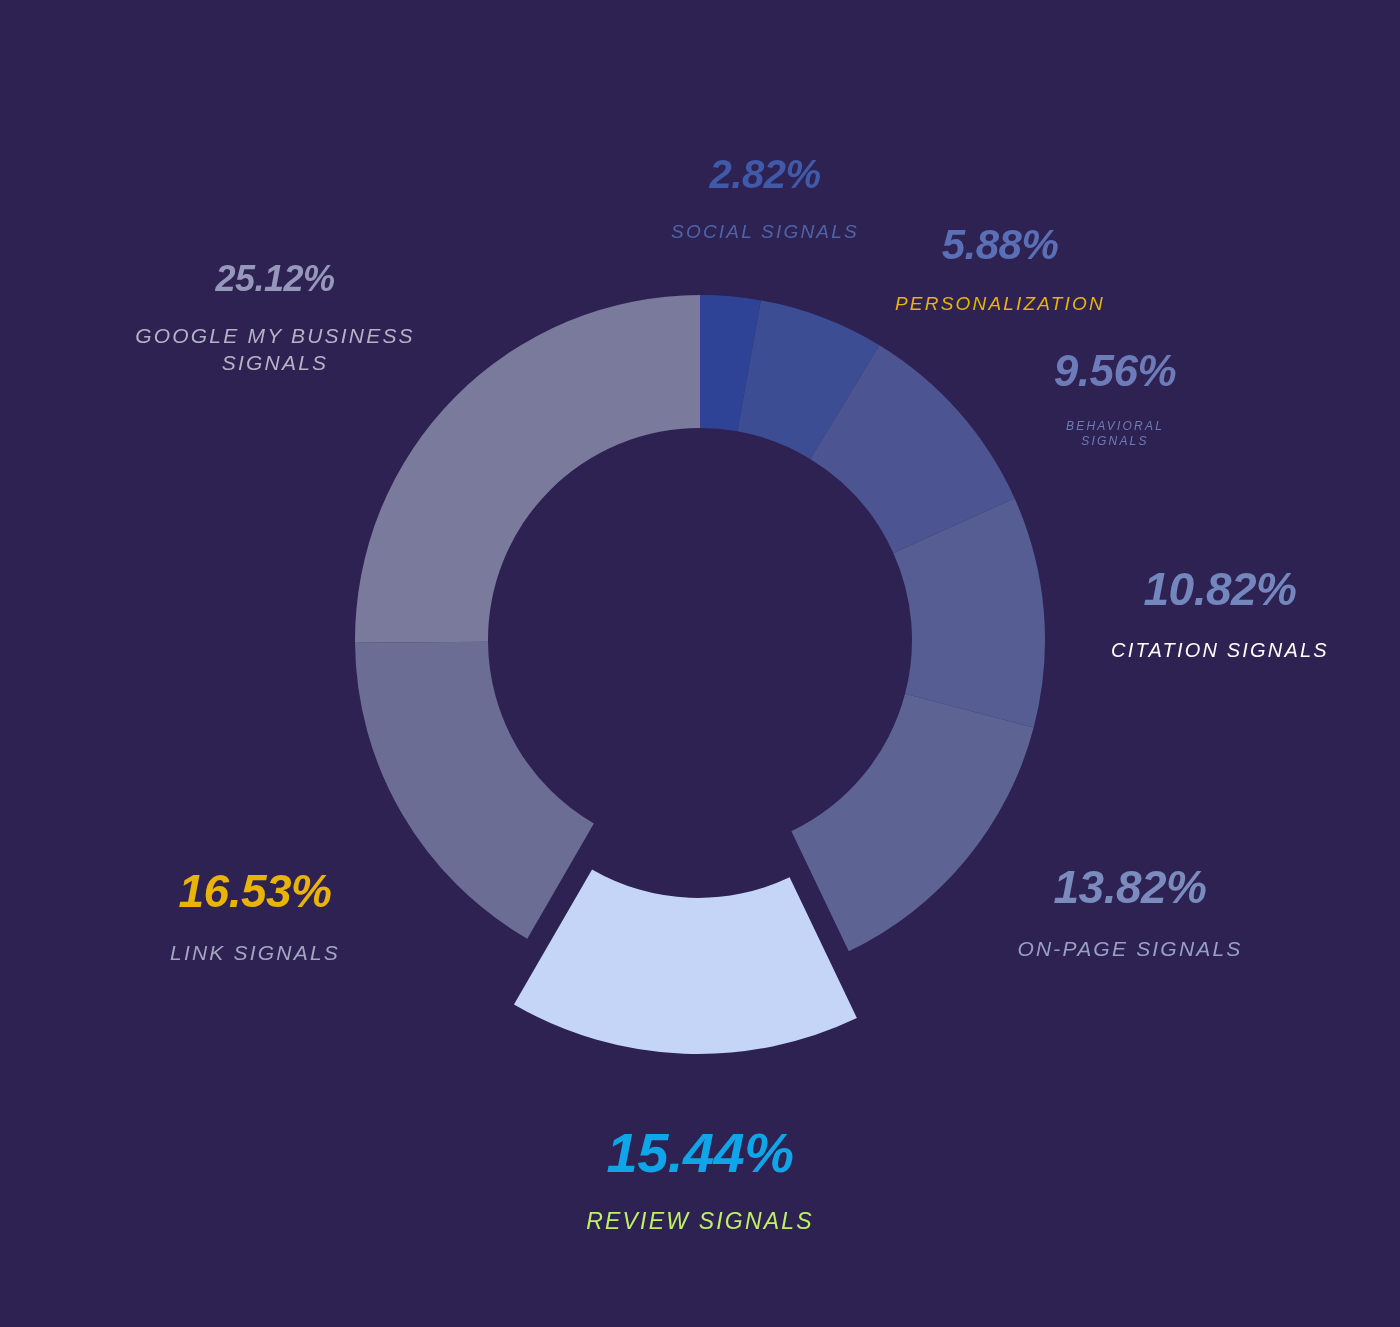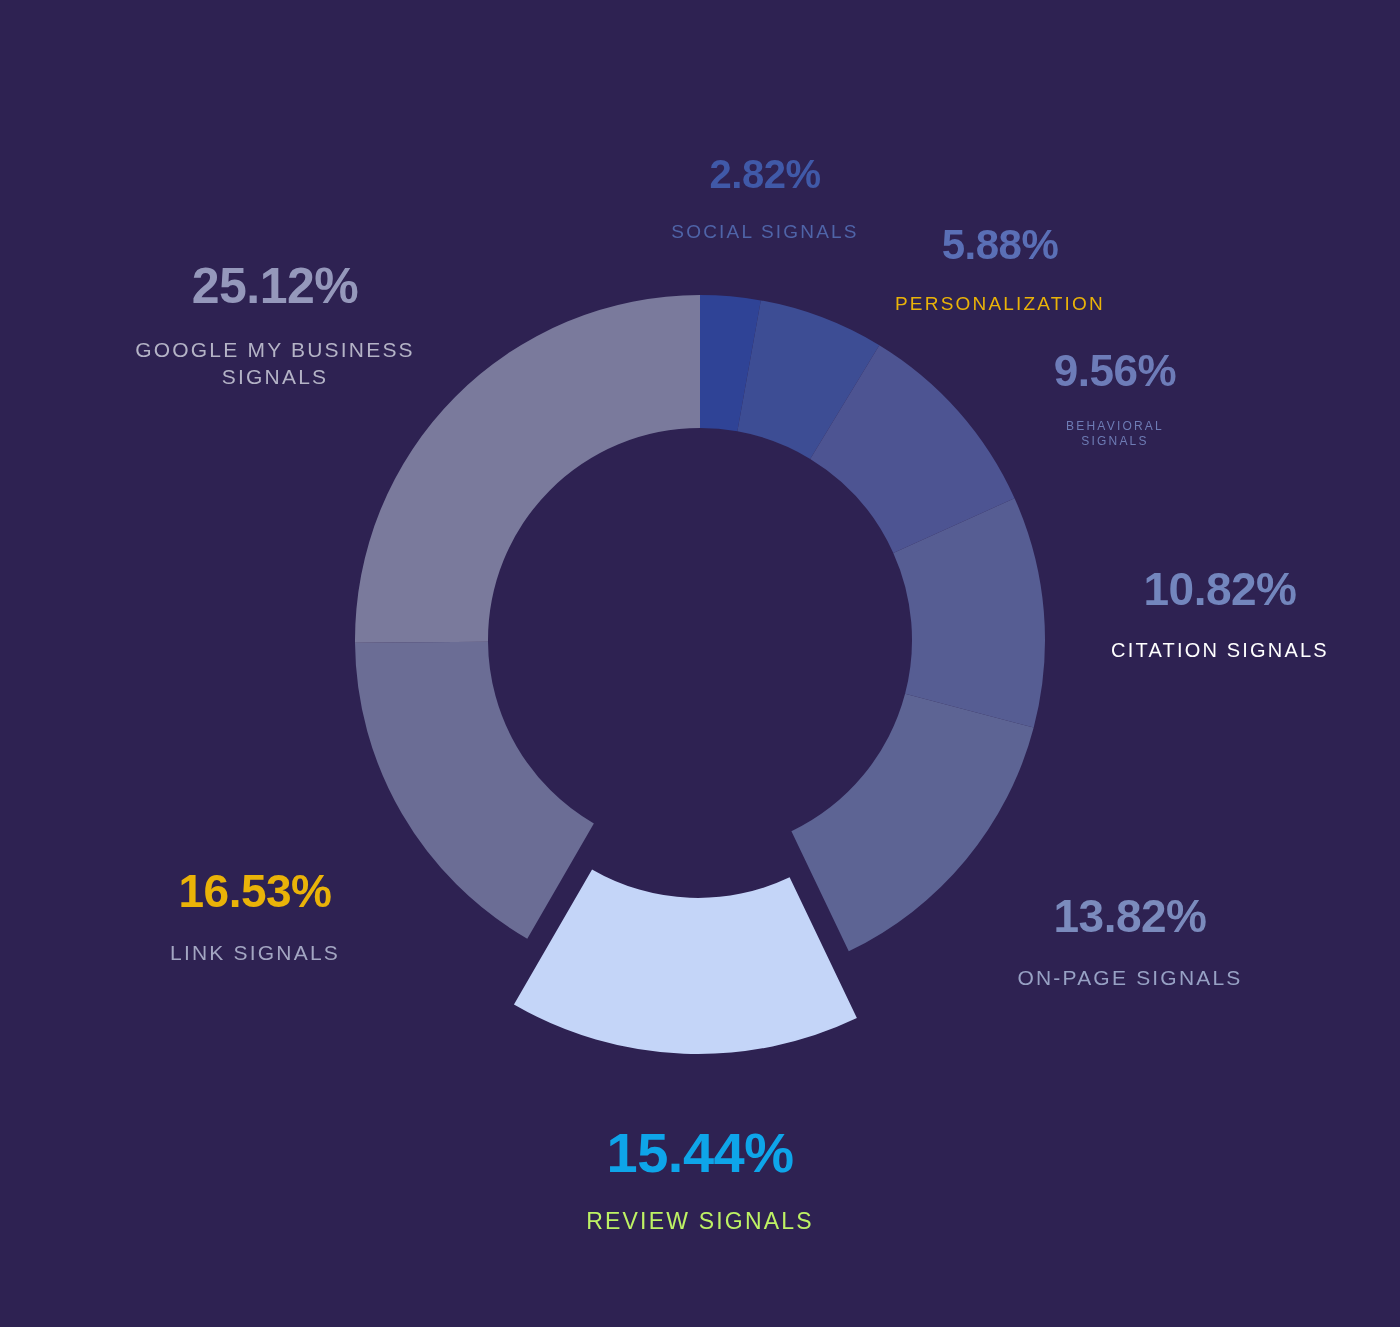--- a/index.html
+++ b/index.html
@@ -12,20 +12,21 @@
     background: #2e2252;
     font-family: "Liberation Sans", sans-serif;
     overflow: hidden;
     position: relative;
   }
   #infographic {
     position: absolute;
     left: 0; top: 0;
     width: 1400px;
     height: 1327px;
+    font-style: italic;
   }
   svg#donut {
     position: absolute;
     left: 0;
     top: 0;
     width: 1400px;
     height: 1327px;
     display: block;
   }
   .label {
@@ -57,34 +58,34 @@
   #lbl-personal .name{ font-size: 19px; }
 
   #lbl-behavioral      { left: 955px;  top: 333px; width: 320px; }
   #lbl-behavioral .pct { font-size: 44px; }
   #lbl-behavioral .name{ font-size: 12px; }
 
   #lbl-citation      { left: 1055px; top: 550px; width: 330px; }
   #lbl-citation .pct { font-size: 46px; }
   #lbl-citation .name{ font-size: 20px; }
 
-  #lbl-onpage      { left: 965px;  top: 877px; width: 330px; }
+  #lbl-onpage      { left: 965px;  top: 848px; width: 330px; }
   #lbl-onpage .pct { font-size: 46px; }
   #lbl-onpage .name{ font-size: 21px; }
 
   #lbl-review      { left: 510px;  top: 1085px; width: 380px; }
   #lbl-review .pct { font-size: 56px; }
   #lbl-review .name{ font-size: 23px; }
 
   #lbl-link      { left: 95px;   top: 852px; width: 320px; }
   #lbl-link .pct { font-size: 46px; }
   #lbl-link .name{ font-size: 21px; }
 
   #lbl-gmb      { left: 65px;   top: 245px; width: 420px; }
-  #lbl-gmb .pct { font-size: 50px; }
+  #lbl-gmb .pct { font-size: 36px; }
   #lbl-gmb .name{ font-size: 21px; }
 </style>
 </head>
 <body style="background: rgb(46, 34, 82);">
 
 <div id="infographic">
 
   <svg id="donut" viewBox="0 0 1400 1327">
     <g id="slice-paths">
         <path d="M 700 295 A 345 345 0 0 1 760.8157731658926 300.4025298471222 L 737.3708519164325 431.3198154422896 A 212 212 0 0 0 700 428 Z" fill="#2f4396"></path>

